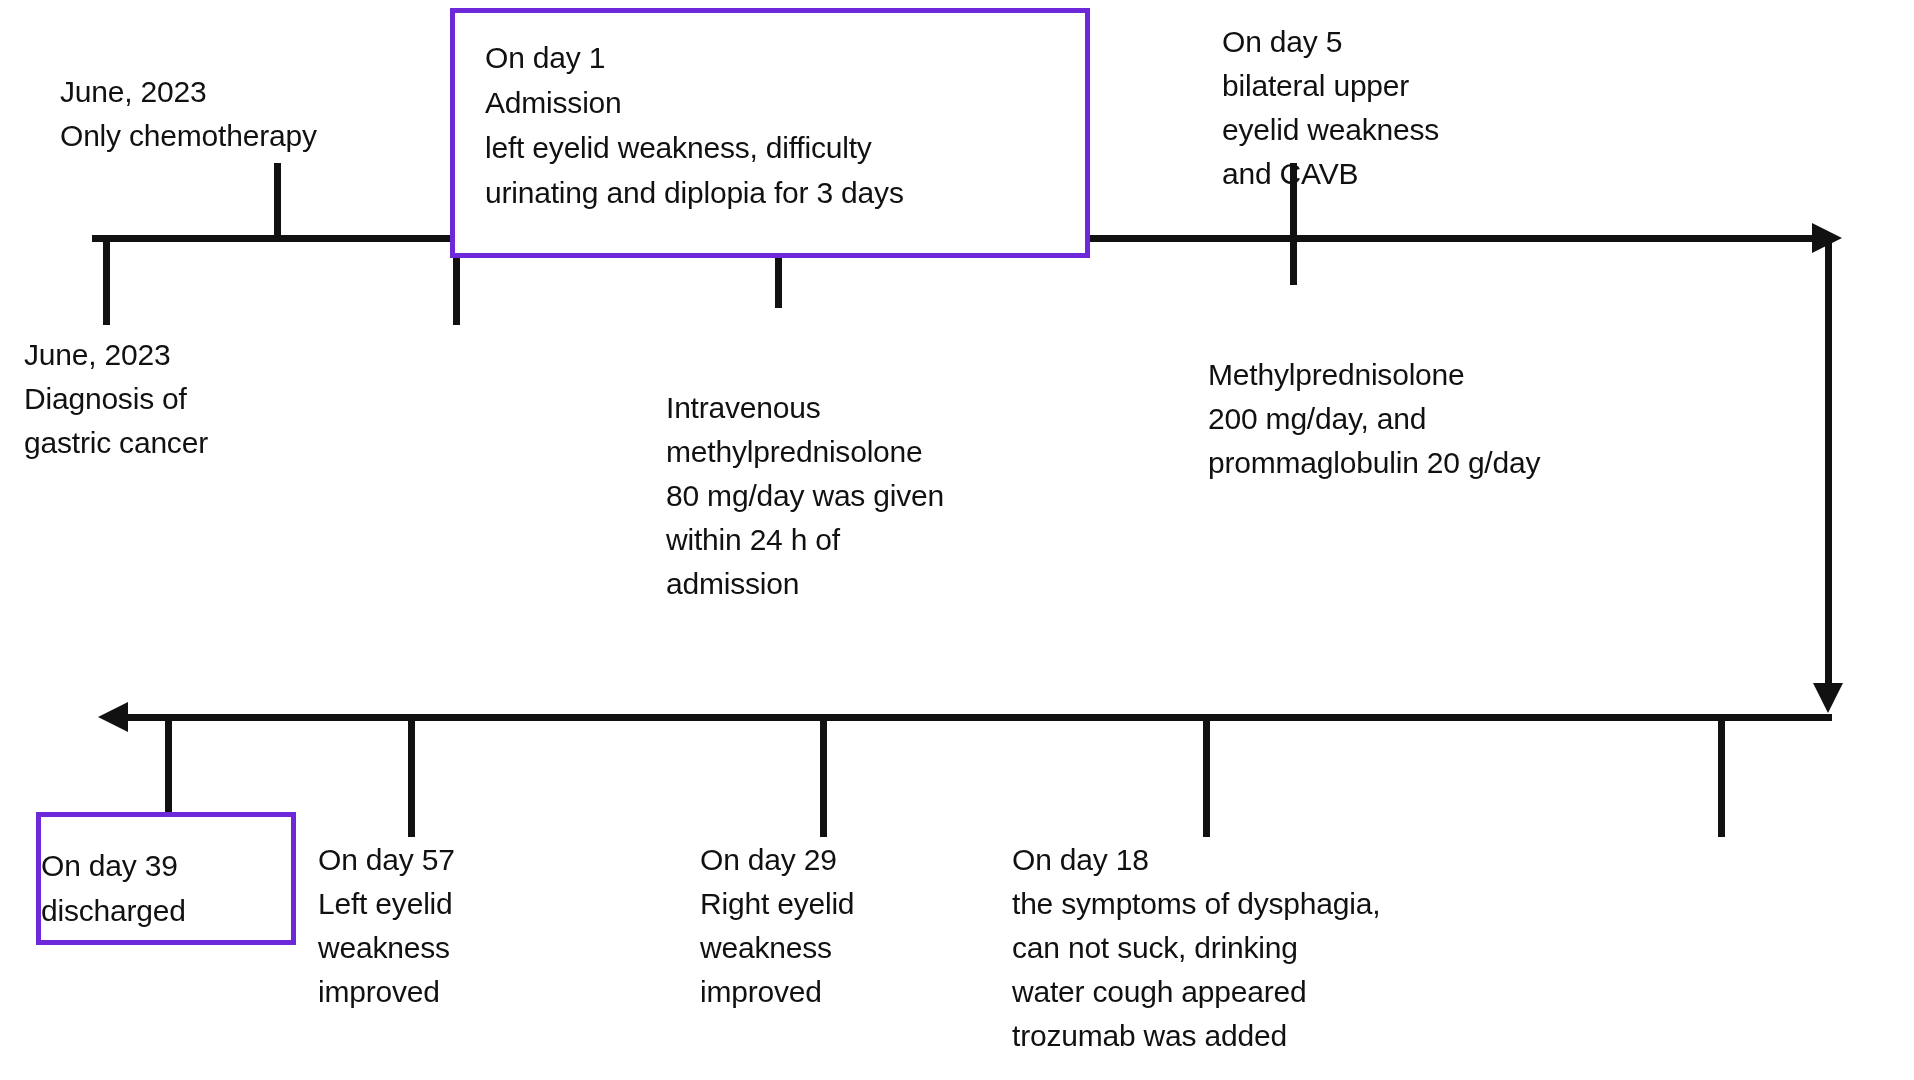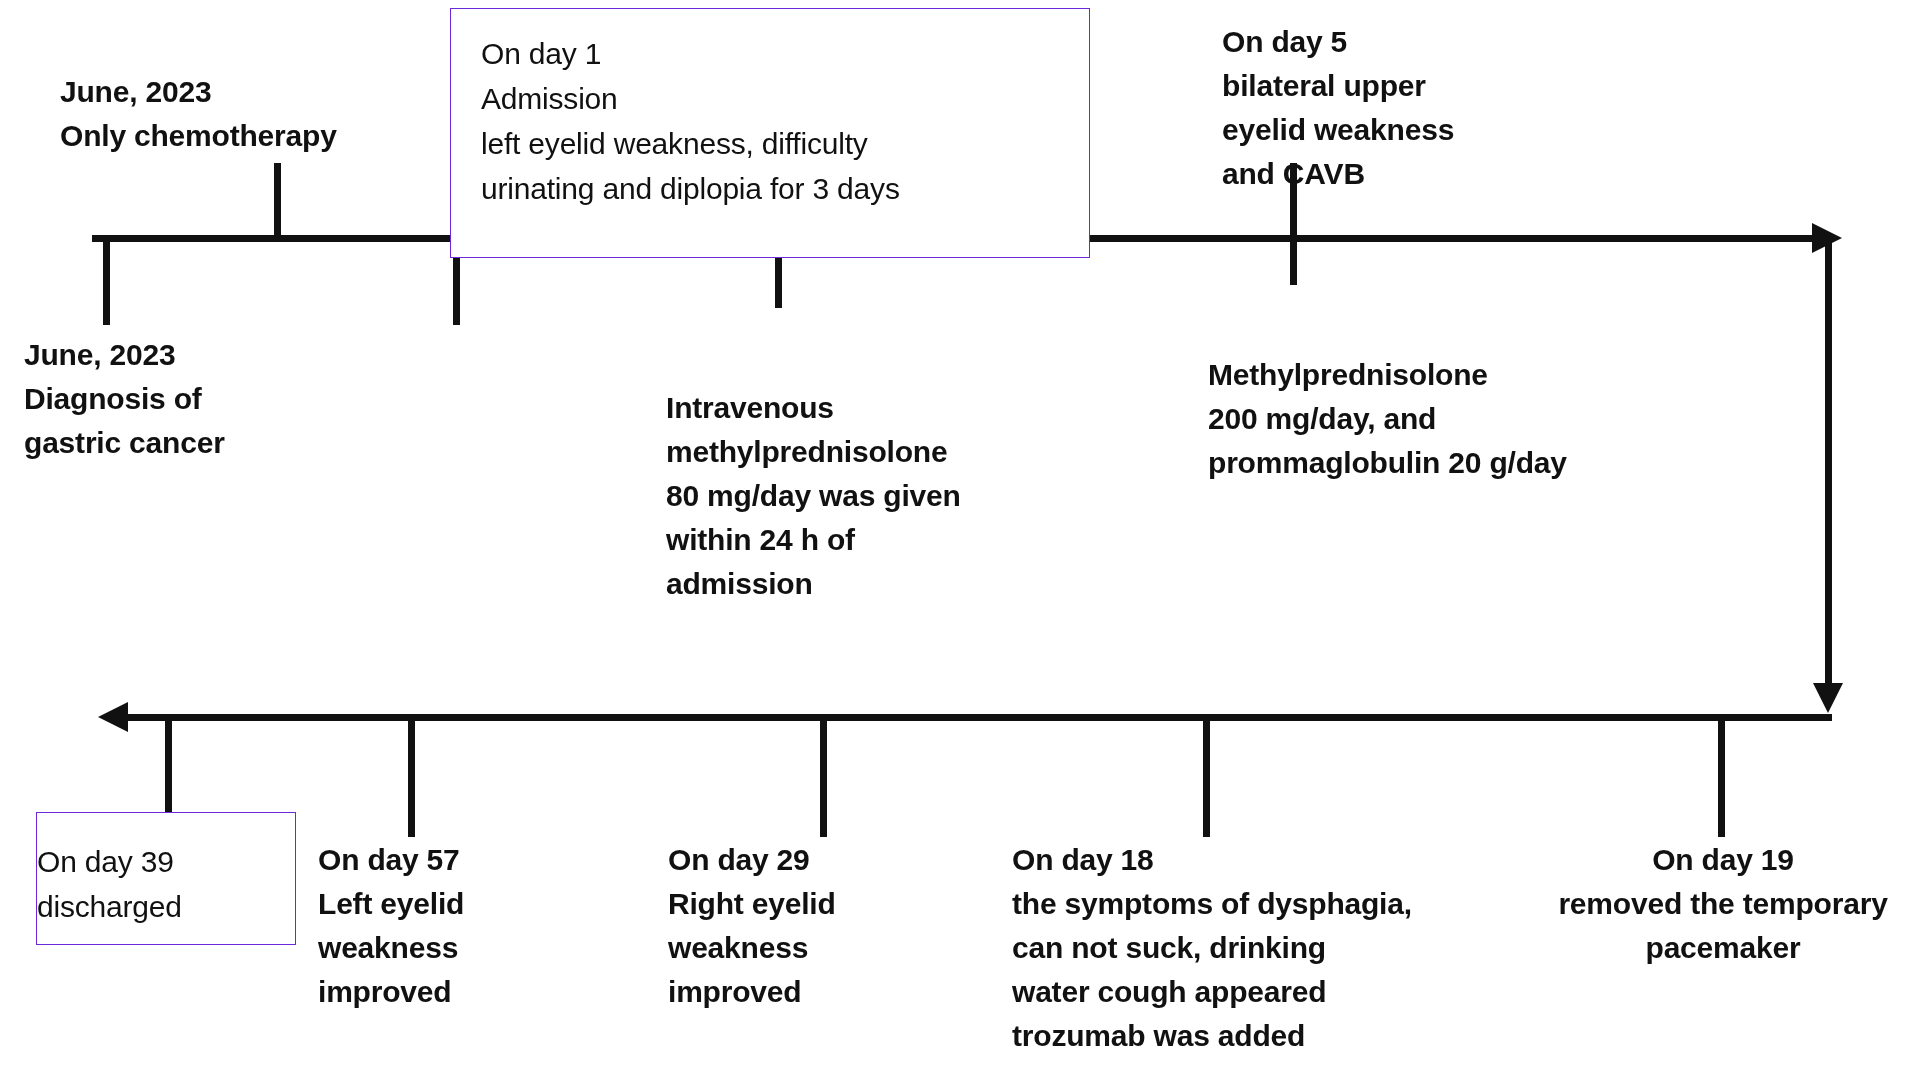--- a/index.html
+++ b/index.html
@@ -52,27 +52,26 @@
     border-top: 30px solid #111111;
   }
   
   .tlabel {
     position: absolute;
     font-size: 30px;
     line-height: 44px;
     color: #111111;
     white-space: pre-line;
     letter-spacing: -0.2px;
-    font-weight: bold;
   }
   .tlabel.center { text-align: center; }
   
   .callout {
     position: absolute;
-    border: 1px solid #6d28d9;
+    border: 5px solid #6d28d9;
     background: #ffffff;
     box-sizing: border-box;
   }
   .callout .ctext {
     font-size: 30px;
     line-height: 45px;
     white-space: pre-line;
     letter-spacing: -0.2px;
     color: #111111;
   }
@@ -140,28 +139,25 @@
   <div class="callout pad-b" style="left:18px; top:812px; width:260px; height:133px;">
     <div class="ctext">On day 39
 discharged</div>
   </div>
 
   <div class="tlabel" style="left:318px; top:838px; width:300px;">On day 57
 Left eyelid
 weakness
 improved</div>
 
-  <div class="tlabel" style="left:668px; top:838px; width:300px;">On day 29
+  <div class="tlabel" style="left:700px; top:838px; width:300px;">On day 29
 Right eyelid
 weakness
 improved</div>
 
   <div class="tlabel" style="left:1012px; top:838px; width:440px;">On day 18
 the symptoms of dysphagia,
 can not suck, drinking
 water cough appeared
 trozumab was added</div>
 
-  <div class="tlabel center" style="left:1538px; top:838px; width:370px;">On day 19
-removed the temporary
-pacemaker</div>
 
 </div>
 
 </body></html>

